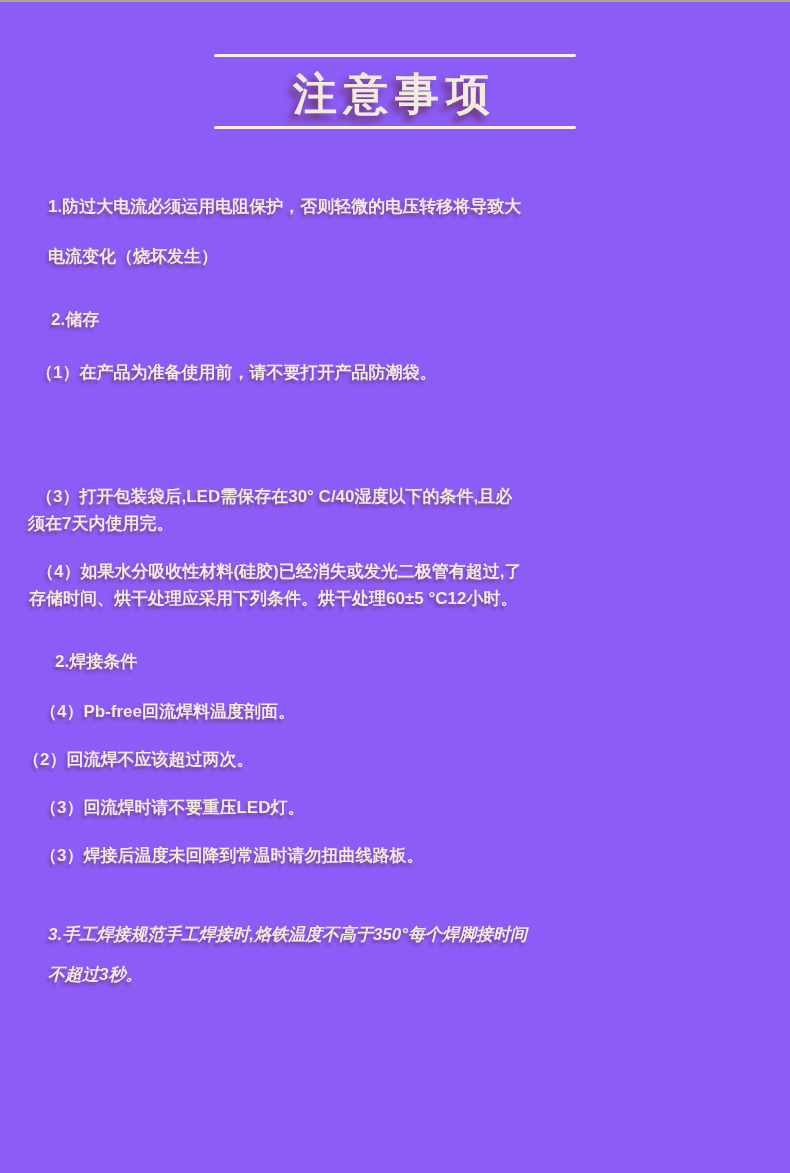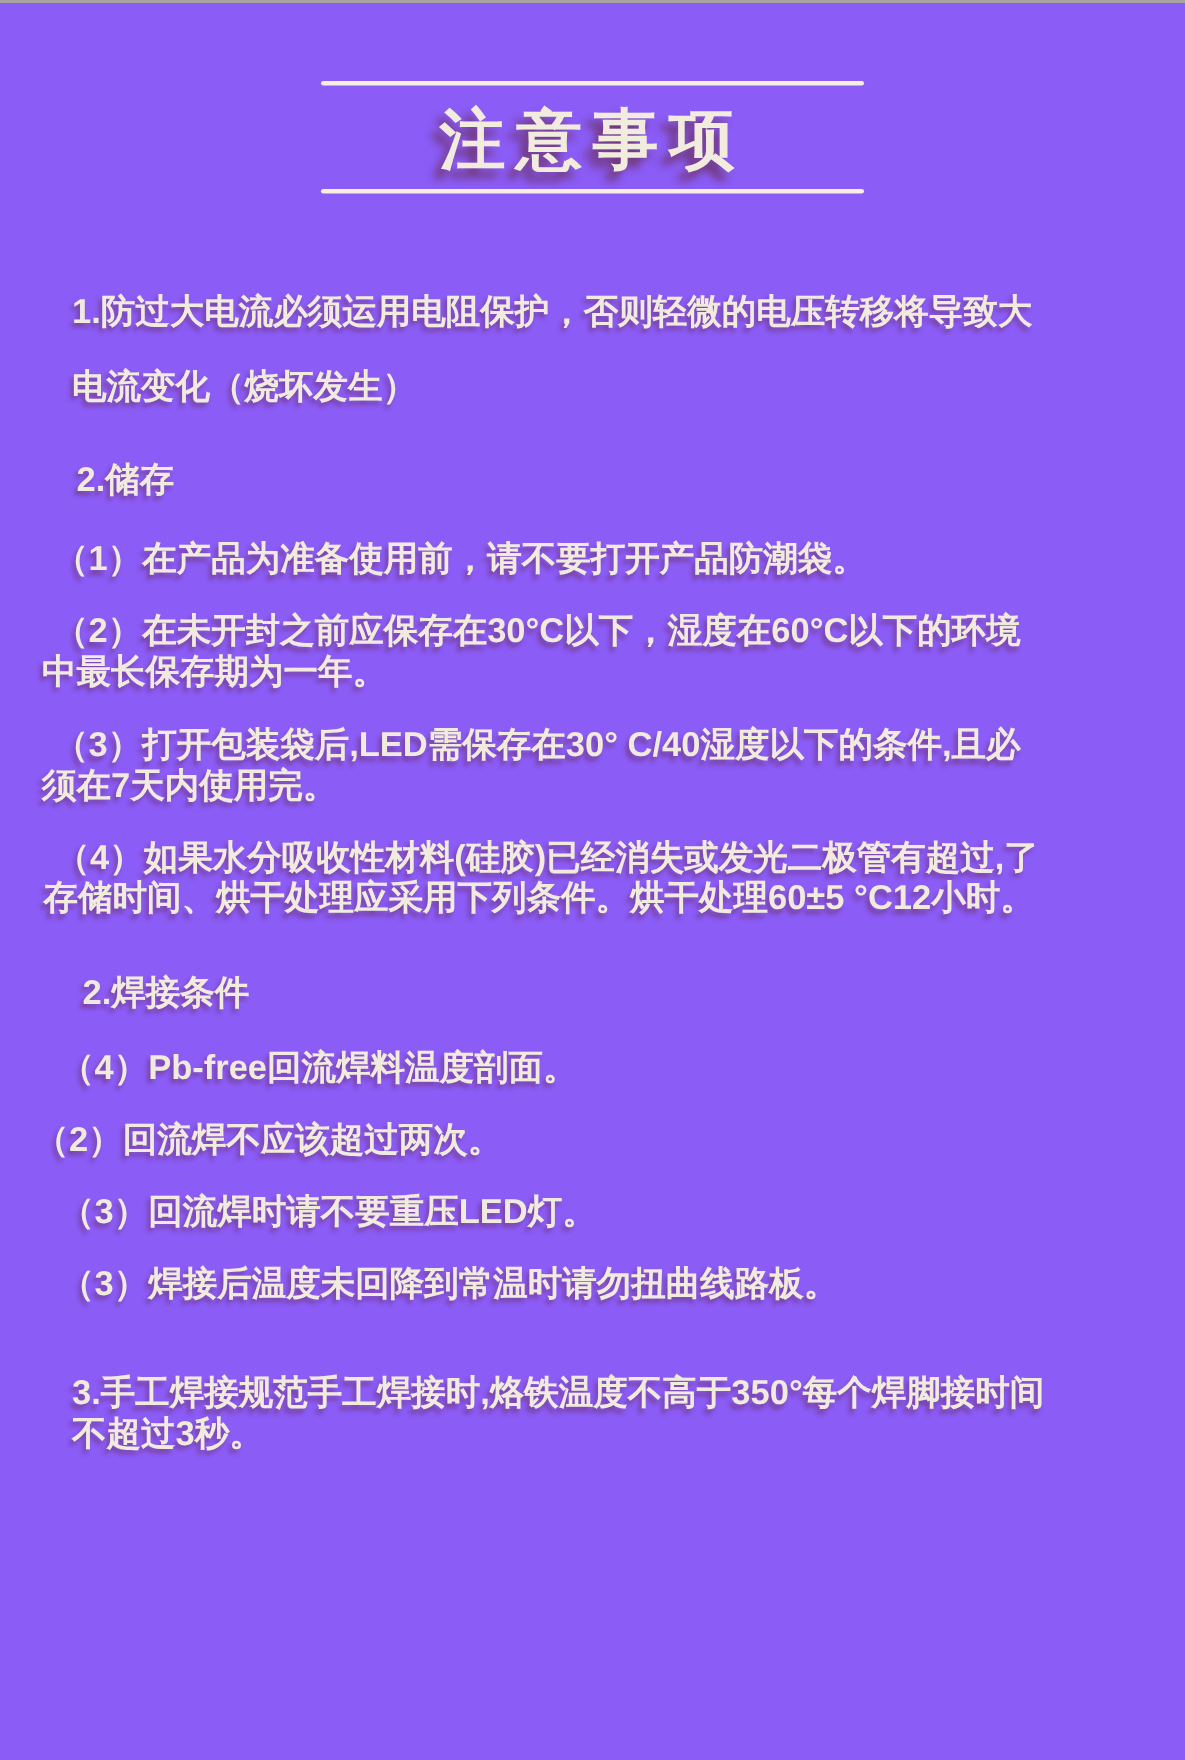--- a/index.html
+++ b/index.html
@@ -43,57 +43,55 @@
     font-size: 44px;
     line-height: 48px;
     font-weight: bold;
     letter-spacing: 7px;
     color: #f2ecdf;
     text-shadow: -5px 6px 6px rgba(90, 26, 18, 0.6);
   }
   .blk {
     position: absolute;
     margin: 0;
-    font-size: 23px;
+    font-size: 17px;
     font-weight: bold;
     color: #f1ebdf;
     white-space: pre-line;
     text-shadow: -2px 3px 3px rgba(90, 26, 18, 0.38);
     line-height: 27px;
   }
   
   .b0  { top: 182px; left: 48px; width: 700px; line-height: 50px; }
   .b1  { top: 306px; left: 51px; }
   .b2  { top: 359px; left: 36px; }
   .b3  { top: 407px; left: 28px; width: 736px; text-indent: 8px; }
   .b4  { top: 483px; left: 28px; width: 736px; text-indent: 8px; }
   .b5  { top: 558px; left: 29px; width: 736px; text-indent: 8px; }
   .b6  { top: 648px; left: 55px; }
   .b7  { top: 698px; left: 40px; }
   .b8  { top: 746px; left: 23px; }
   .b9  { top: 794px; left: 40px; }
   .b10 { top: 842px; left: 40px; }
-  .b11 { top: 915px; left: 48px; width: 702px; line-height: 27px; }
+  .b11 { top: 915px; left: 48px; width: 702px; line-height: 40px; font-style: italic; }
 </style>
 </head>
 <body>
 
 <div class="page">
   <div class="hairline"></div>
 
   <div class="rule rule-top"></div>
   <h1 class="title">注意事项</h1>
   <div class="rule rule-bottom"></div>
 
   <p class="blk b0">1.防过大电流必须运用电阻保护，否则轻微的电压转移将导致大
 电流变化（烧坏发生）</p>
   <p class="blk b1">2.储存</p>
   <p class="blk b2">（1）在产品为准备使用前，请不要打开产品防潮袋。</p>
-  <p class="blk b3">（2）在未开封之前应保存在30°C以下，湿度在60°C以下的环境
-中最长保存期为一年。</p>
   <p class="blk b4">（3）打开包装袋后,LED需保存在30° C/40湿度以下的条件,且必
 须在7天内使用完。</p>
   <p class="blk b5">（4）如果水分吸收性材料(硅胶)已经消失或发光二极管有超过,了
 存储时间、烘干处理应采用下列条件。烘干处理60±5 °C12小时。</p>
   <p class="blk b6">2.焊接条件</p>
   <p class="blk b7">（4）Pb-free回流焊料温度剖面。</p>
   <p class="blk b8">（2）回流焊不应该超过两次。</p>
   <p class="blk b9">（3）回流焊时请不要重压LED灯。</p>
   <p class="blk b10">（3）焊接后温度未回降到常温时请勿扭曲线路板。</p>
   <p class="blk b11">3.手工焊接规范手工焊接时,烙铁温度不高于350°每个焊脚接时间

